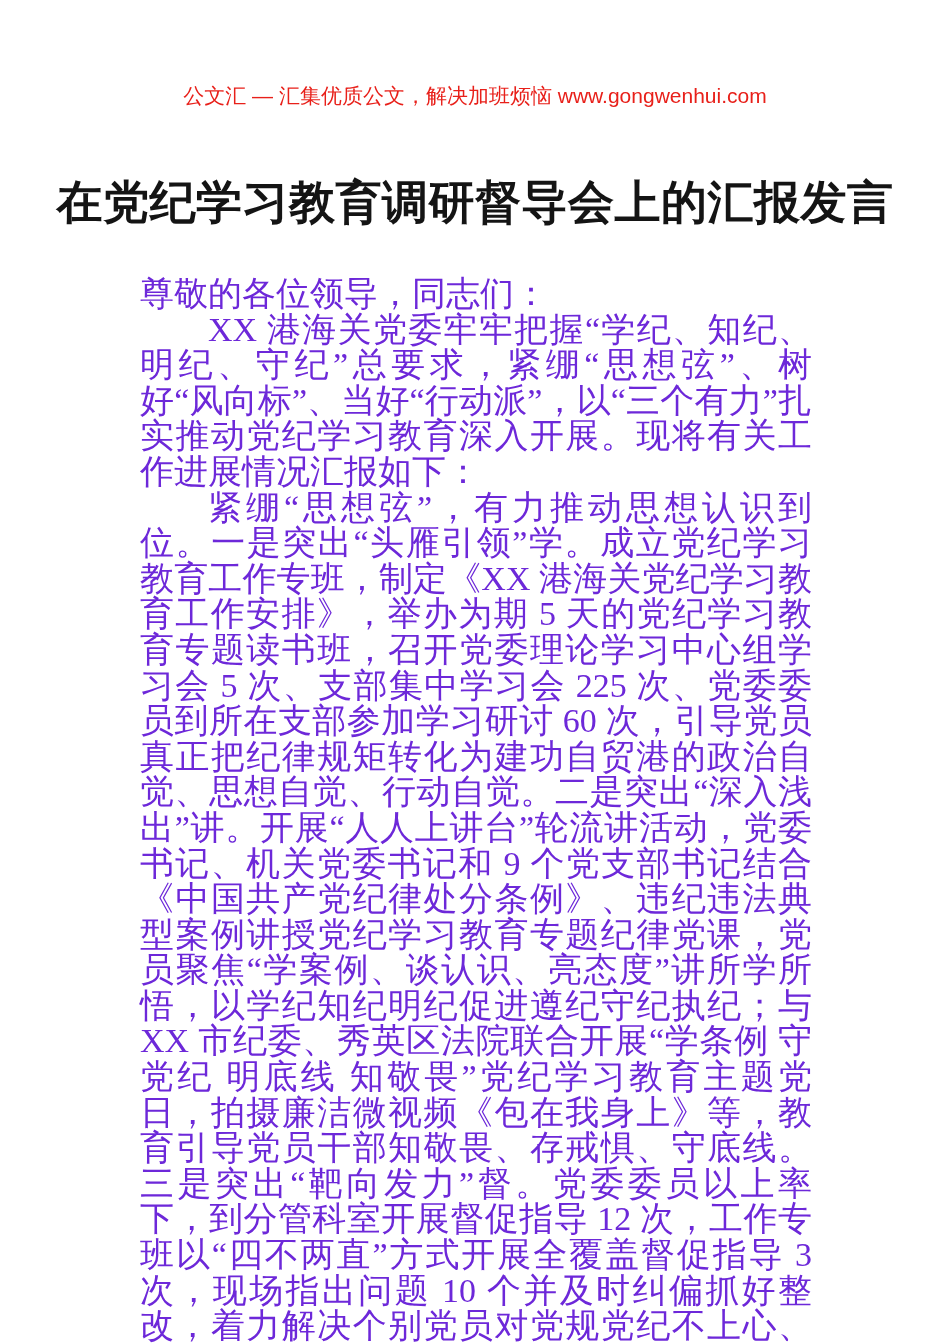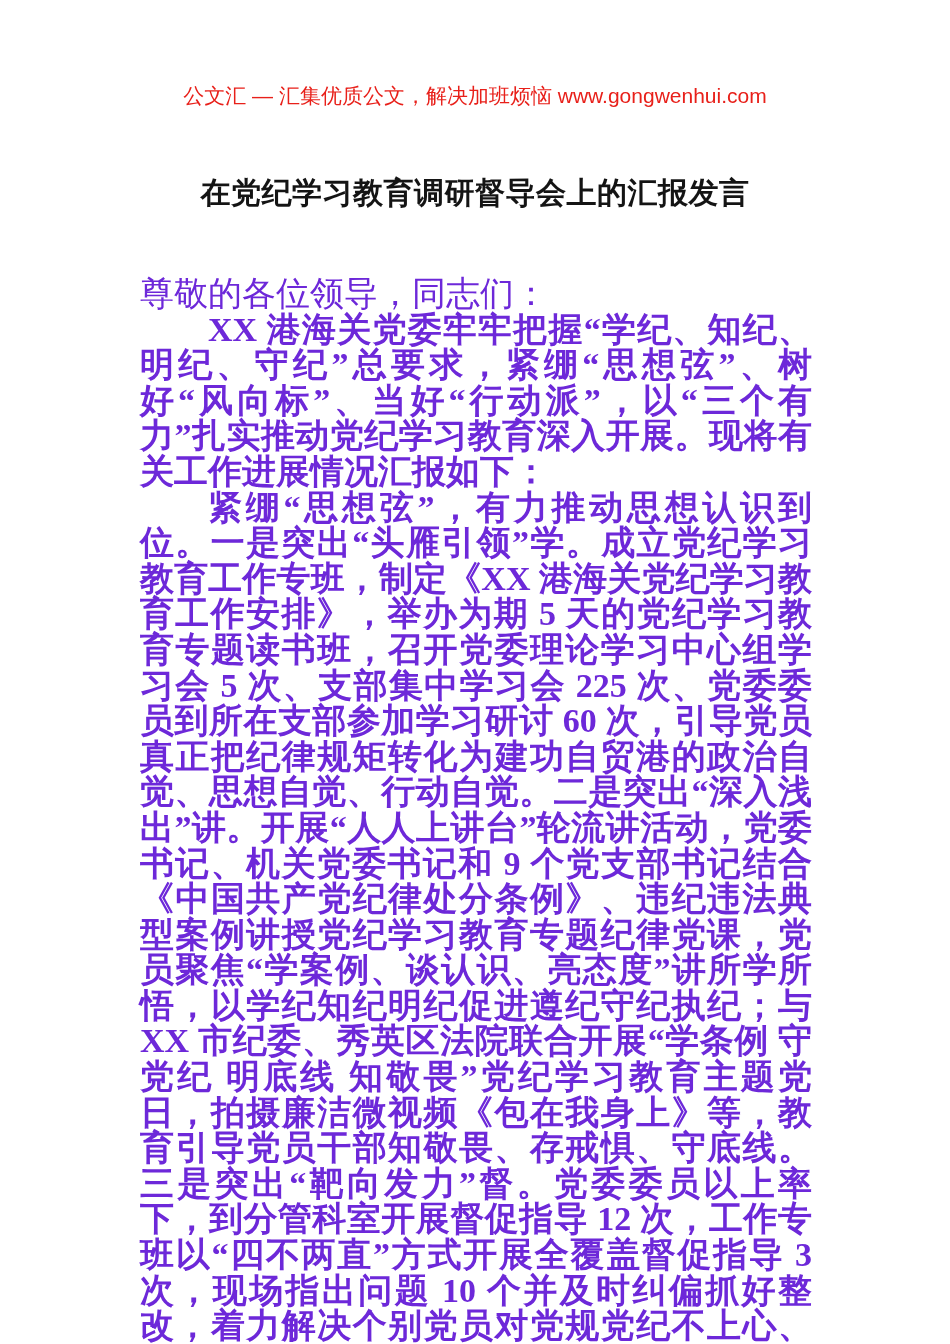--- a/index.html
+++ b/index.html
@@ -29,21 +29,21 @@
     white-space: nowrap;
   }
   .doc-title {
     position: absolute;
     top: 174px;
     left: 0;
     width: 100%;
     margin: 0;
     text-align: center;
     font-family: "Liberation Sans", "DejaVu Sans", sans-serif;
-    font-size: 30px;
+    font-size: 46px;
     line-height: 1.25;
     font-weight: 700;
     color: #141414;
     letter-spacing: 0.5px;
   }
   .doc-body {
     position: absolute;
     top: 276px;
     left: 140px;
     width: 672px;
@@ -51,21 +51,20 @@
     font-size: 34px;
     line-height: 35.6px;
     text-align: justify;
   }
   .doc-body p {
     margin: 0;
     padding: 0;
   }
   .doc-body p.para {
     text-indent: 2em;
-    font-weight: bold;
   }
 </style>
 </head>
 <body>
 
 <div class="page">
 
   <div class="site-header">
     <span>公文汇 — 汇集优质公文，解决加班烦恼 www.gongwenhui.com</span>
   </div>

